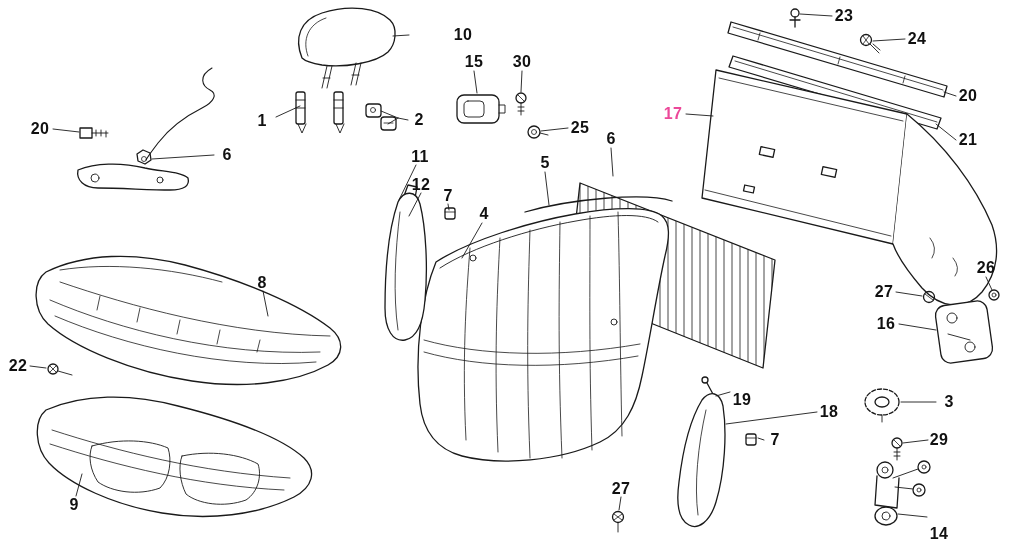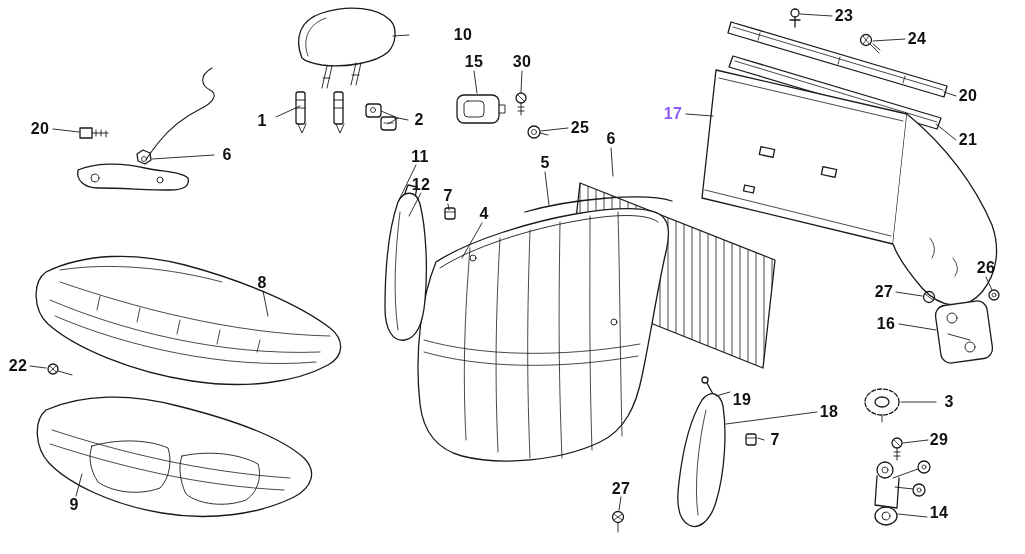--- a/index.html
+++ b/index.html
@@ -270,24 +270,24 @@
       <div class="callout" style="left: 545px; top: 163px; color: rgb(17, 17, 17);">5</div>
       <div class="callout" style="left: 611px; top: 139px; color: rgb(17, 17, 17);">6</div>
       <div class="callout" style="left: 448px; top: 196px; color: rgb(17, 17, 17);">7</div>
       <div class="callout" style="left: 775px; top: 440px; color: rgb(17, 17, 17);">7</div>
       <div class="callout" style="left: 262px; top: 283px; color: rgb(17, 17, 17);">8</div>
       <div class="callout" style="left: 74px; top: 505px; color: rgb(17, 17, 17);">9</div>
       <div class="callout" style="left: 421px; top: 35px; color: rgb(17, 17, 17); margin-left: 42px;">10</div>
       <div class="callout" style="left: 420px; top: 157px; color: rgb(17, 17, 17);">11</div>
       <div class="callout" style="left: 421px; top: 185px; color: rgb(17, 17, 17);">12</div>
       <div class="callout" style="left: 227px; top: 155px; color: rgb(17, 17, 17);">6</div>
-      <div class="callout" style="left: 939px; top: 513px; color: rgb(17, 17, 17);">14</div>
+      <div class="callout" style="left: 939px; top: 534px; color: rgb(17, 17, 17);">14</div>
       <div class="callout" style="left: 474px; top: 62px; color: rgb(17, 17, 17);">15</div>
       <div class="callout" style="left: 886px; top: 324px; color: rgb(17, 17, 17);">16</div>
-      <div class="callout" style="left: 673px; top: 114px; color: #8b5cf6;">17</div>
+      <div class="callout" style="left: 673px; top: 114px; color: #ec4899;">17</div>
       <div class="callout" style="left: 829px; top: 412px; color: rgb(17, 17, 17);">18</div>
       <div class="callout" style="left: 742px; top: 400px; color: rgb(17, 17, 17);">19</div>
       <div class="callout" style="left: 968px; top: 96px; color: rgb(17, 17, 17);">20</div>
       <div class="callout" style="left: 968px; top: 140px; color: rgb(17, 17, 17);">21</div>
       <div class="callout" style="left: 18px; top: 366px; color: rgb(17, 17, 17);">22</div>
       <div class="callout" style="left: 844px; top: 16px; color: rgb(17, 17, 17);">23</div>
       <div class="callout" style="left: 917px; top: 39px; color: rgb(17, 17, 17);">24</div>
       <div class="callout" style="left: 580px; top: 128px; color: rgb(17, 17, 17);">25</div>
       <div class="callout" style="left: 986px; top: 268px; color: rgb(17, 17, 17);">26</div>
       <div class="callout" style="left: 884px; top: 292px; color: rgb(17, 17, 17);">27</div>

